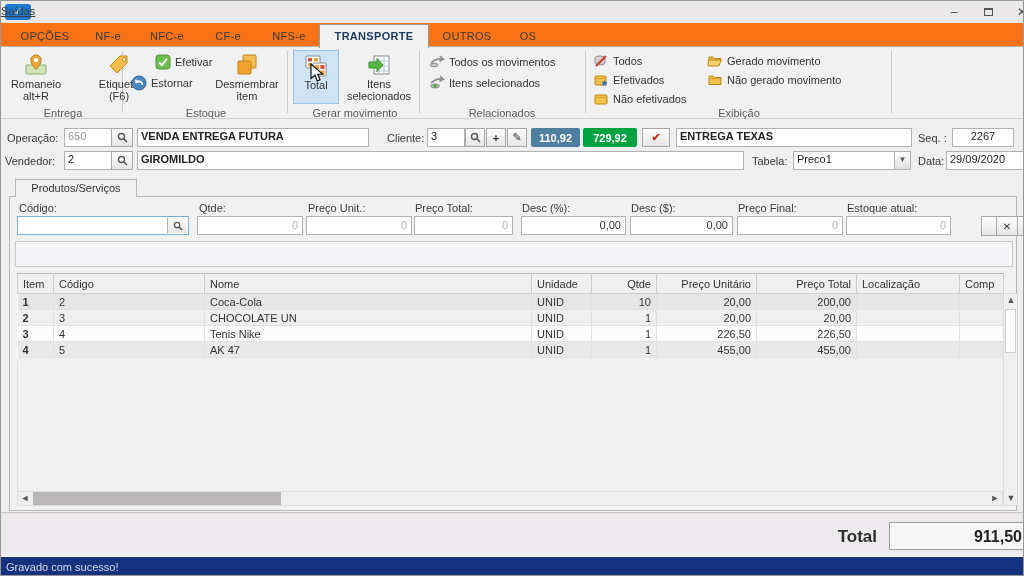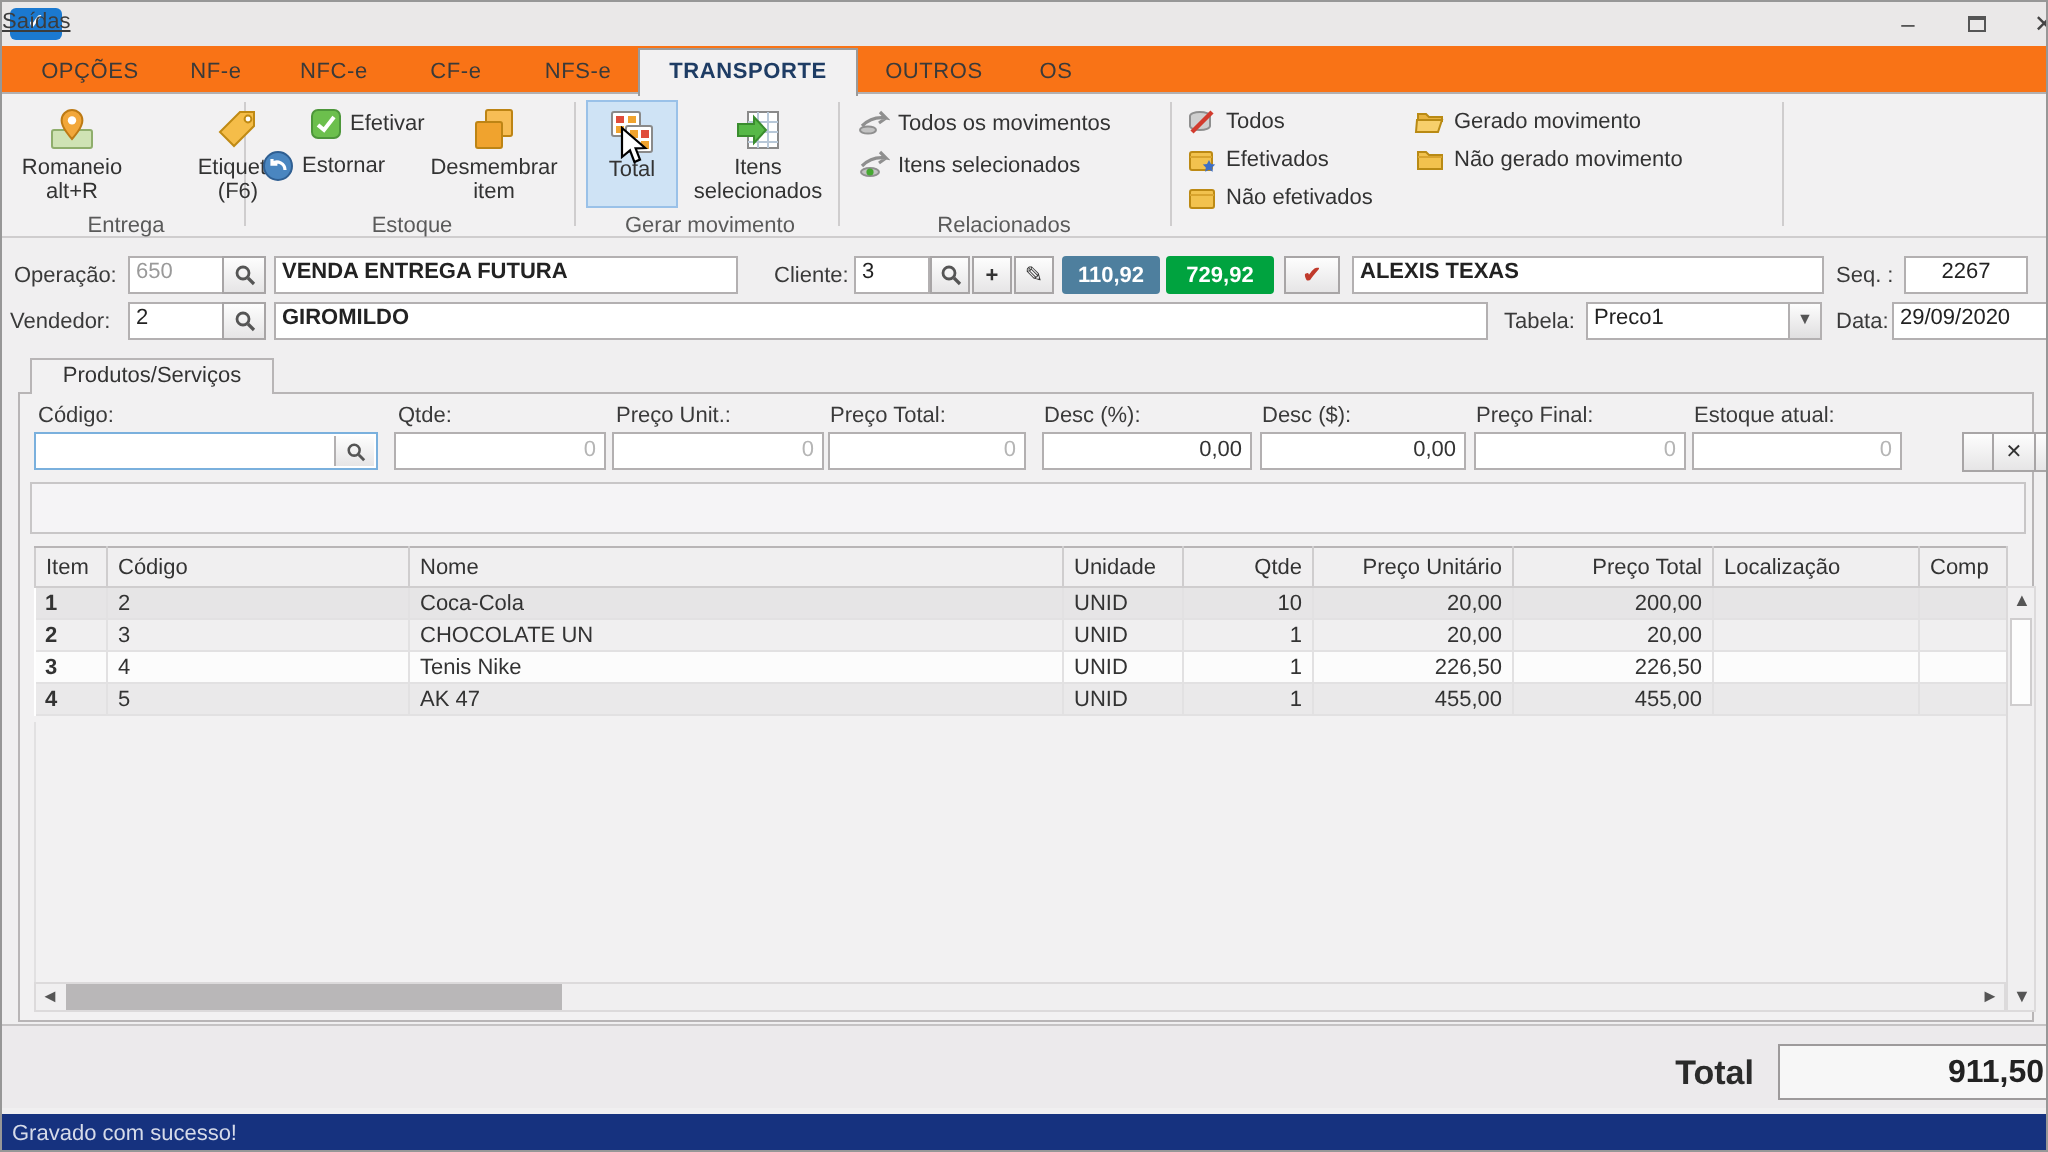--- a/index.html
+++ b/index.html
@@ -212,20 +212,21 @@
       </svg>
       <span>Gerado movimento</span>
     </div>
     <div class="smallbtn" style="left:706px;top:25px;">
       <svg class="icon16" viewBox="0 0 16 16">
         <path d="M2 4 h4 l1.5 1.5 H14 v7 H2 z" fill="#f2c24e" stroke="#b98a14"></path>
         <path d="M2 6.5 h12" stroke="#d9a42e"></path>
       </svg>
       <span>Não gerado movimento</span>
     </div>
+    <div class="rgroup-label" style="left:588px;width:300px;">Exibição</div>
   </div>
 
   <div>
 
     <div class="lbl" style="left:6px;top:131px;">Operação:</div>
     <div class="inp gray" style="left:63px;top:127px;width:48px;">650</div>
     <div class="sqbtn" style="left:110px;top:127px;width:22px;">
       <svg width="11" height="11" viewBox="0 0 11 11">
           <circle cx="4.5" cy="4.5" r="3" fill="none" stroke="#555" stroke-width="1.4"></circle>
           <path d="M7 7 L10 10" stroke="#555" stroke-width="1.6"></path>
@@ -244,21 +245,21 @@
         <span>+</span>
       </div>
     <div class="sqbtn" style="left:506px;top:127px;width:20px;">
         <span>✎</span>
       </div>
     <div class="badge" style="left:530px;top:127px;width:49px;background:#4e7f9e;">110,92</div>
     <div class="badge" style="left:582px;top:127px;width:54px;background:#00a33f;">729,92</div>
     <div class="sqbtn" style="left:641px;top:127px;width:28px;color:#c0392b;font-weight:bold;">
         <span>✔</span>
       </div>
-    <div class="inp bold" style="left:675px;top:127px;width:236px;">ALEXIS TEXAS</div>
+    <div class="inp bold" style="left:675px;top:127px;width:236px;">ENTREGA TEXAS</div>
     <div class="lbl" style="left:917px;top:131px;">Seq. :</div>
     <div class="inp" style="left:951px;top:127px;width:62px;text-align:center;">2267</div>
 
     <div class="lbl" style="left:4px;top:154px;">Vendedor:</div>
     <div class="inp" style="left:63px;top:150px;width:48px;">2</div>
     <div class="sqbtn" style="left:110px;top:150px;width:22px;">
       <svg width="11" height="11" viewBox="0 0 11 11">
           <circle cx="4.5" cy="4.5" r="3" fill="none" stroke="#555" stroke-width="1.4"></circle>
           <path d="M7 7 L10 10" stroke="#555" stroke-width="1.6"></path>
         </svg>

